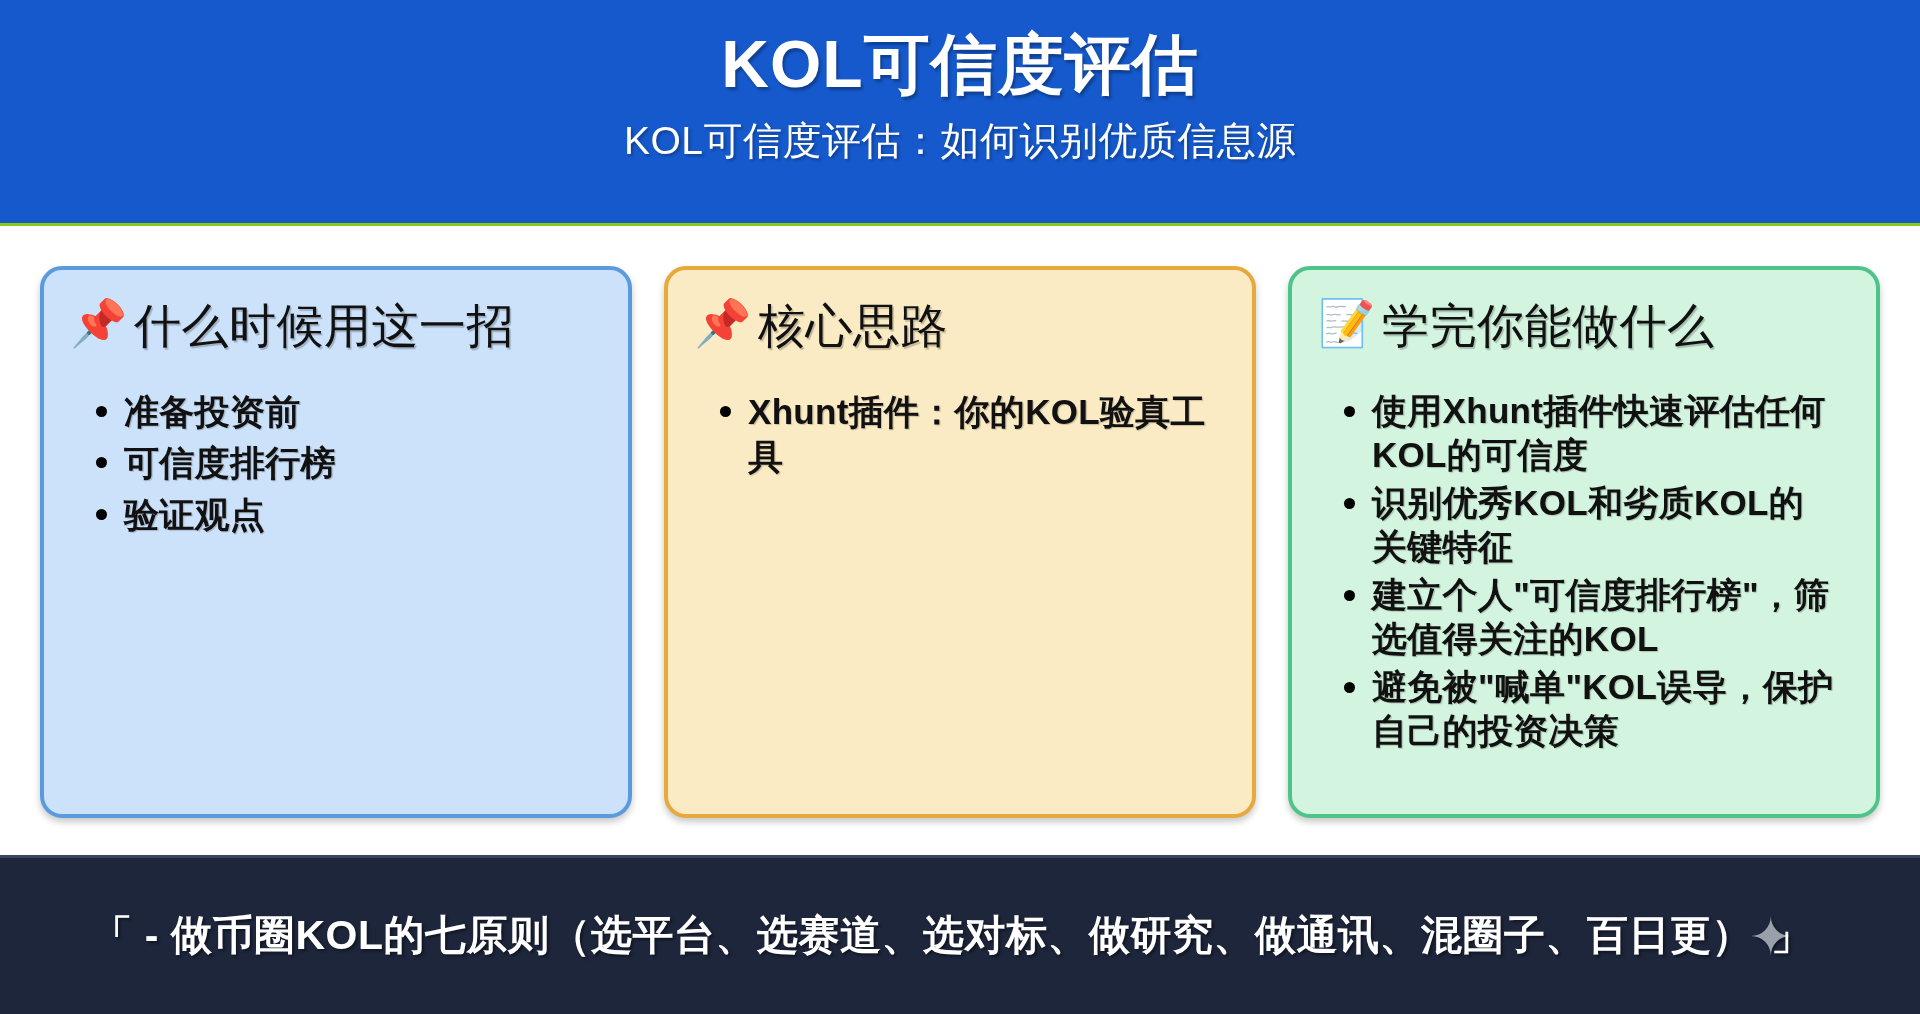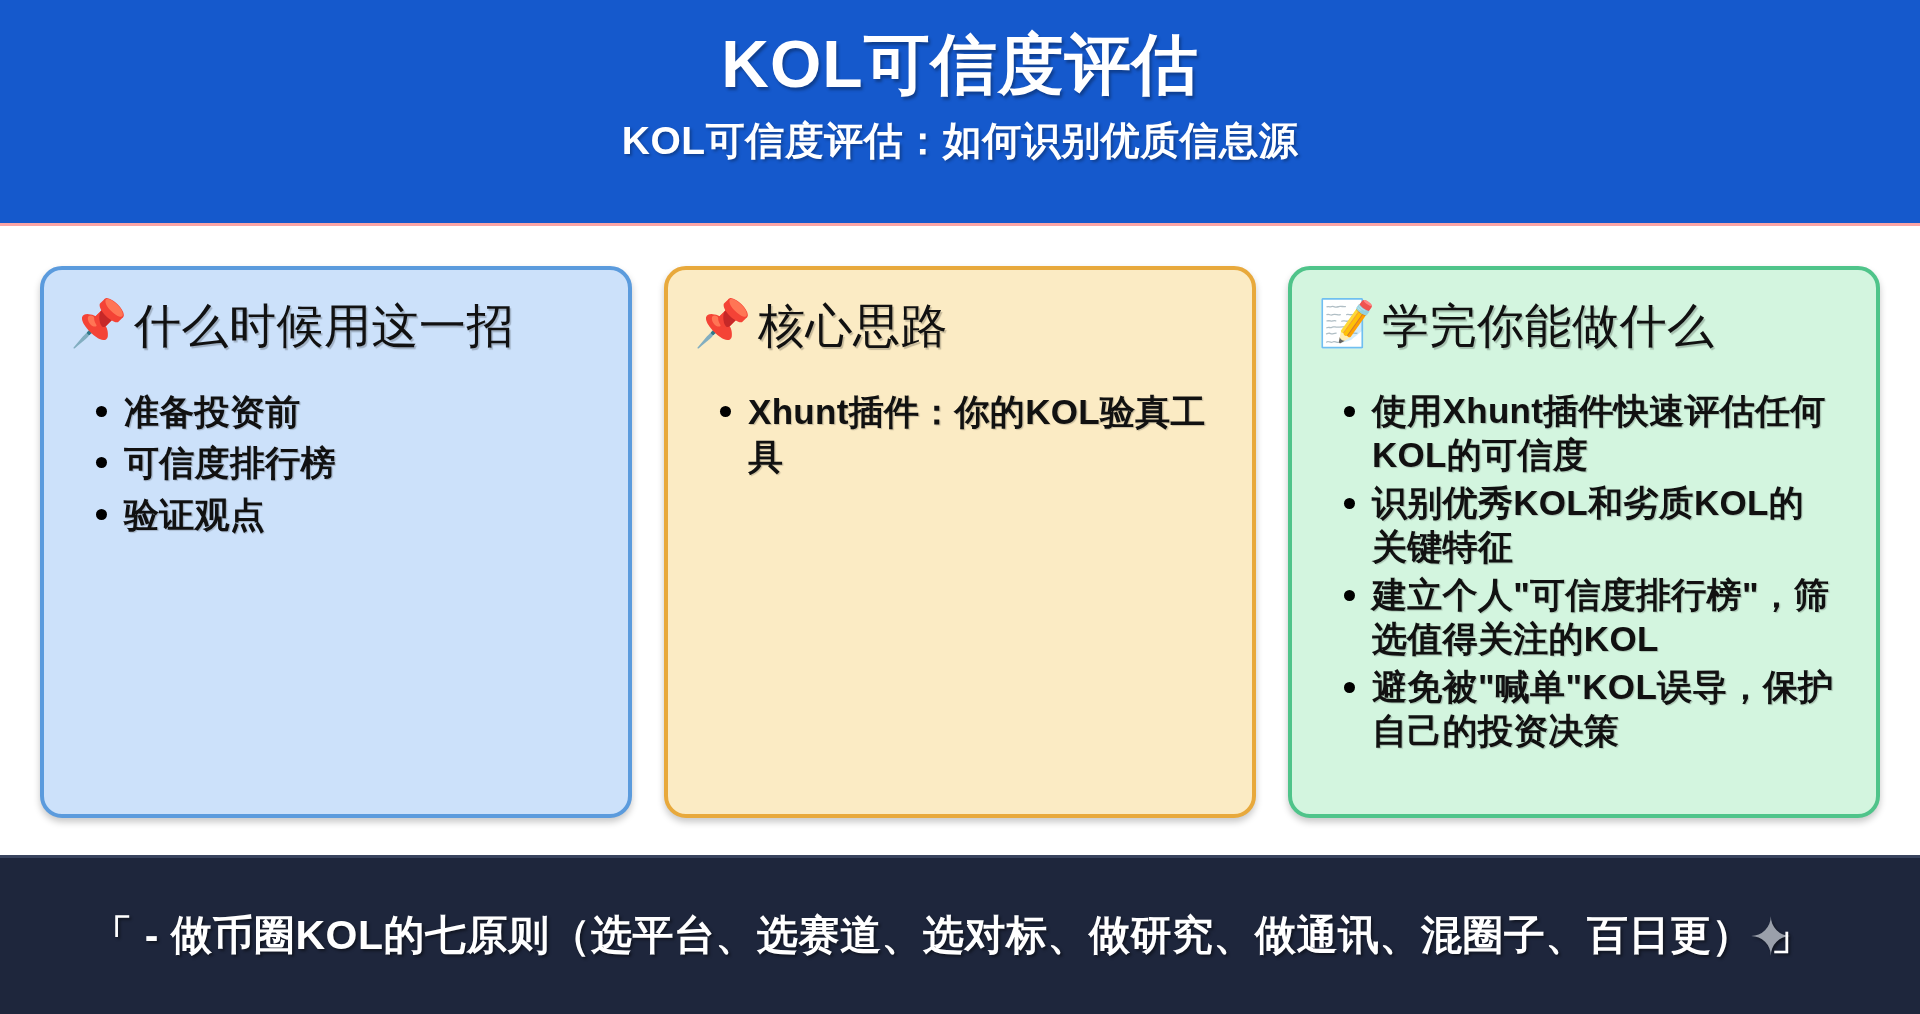--- a/index.html
+++ b/index.html
@@ -25,37 +25,37 @@
     position:absolute;
     left:0; top:0;
     width:1920px;
     height:226px;
     background:#1559cc;
     display:flex;
     flex-direction:column;
     align-items:center;
     justify-content:flex-start;
     padding-top:26px;
-    border-bottom:3px solid #fca5a5;
+    border-bottom:3px solid #84cc16;
   }
 
   .header-title {
     font-size:66px;
     font-weight:bold;
     color:#ffffff;
     letter-spacing:1px;
     line-height:1.18;
     text-shadow:2px 3px 3px rgba(0,0,0,0.30);
     white-space:nowrap;
   }
 
   .header-subtitle {
     margin-top:14px;
     font-size:39px;
-    font-weight:bold;
+    font-weight:normal;
     color:#ffffff;
     letter-spacing:0.5px;
     line-height:1.2;
     text-shadow:2px 2px 3px rgba(0,0,0,0.28);
     white-space:nowrap;
   }
 
   
   .cards {
     position:absolute;

